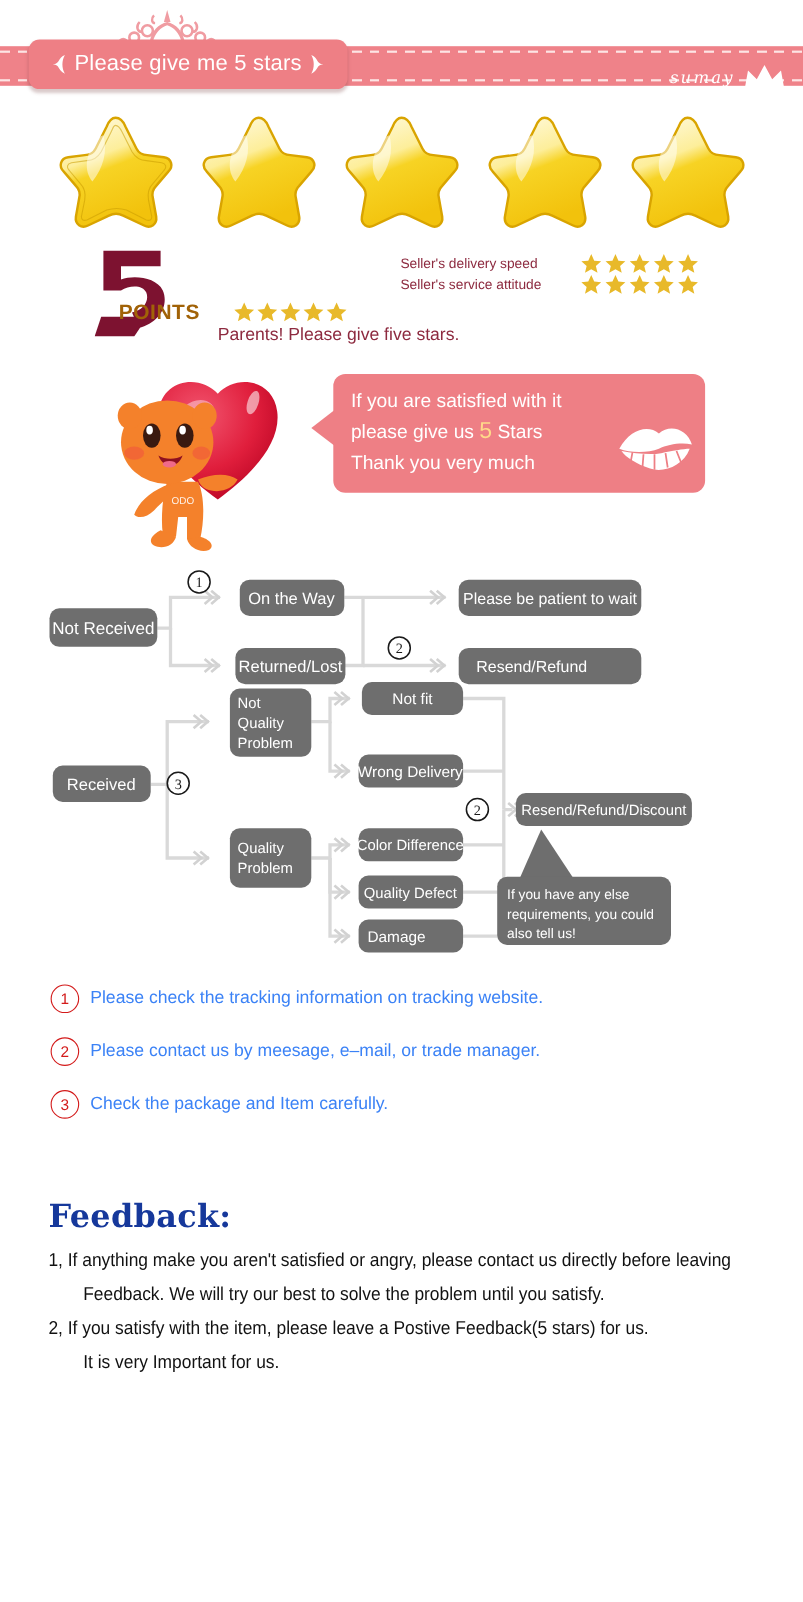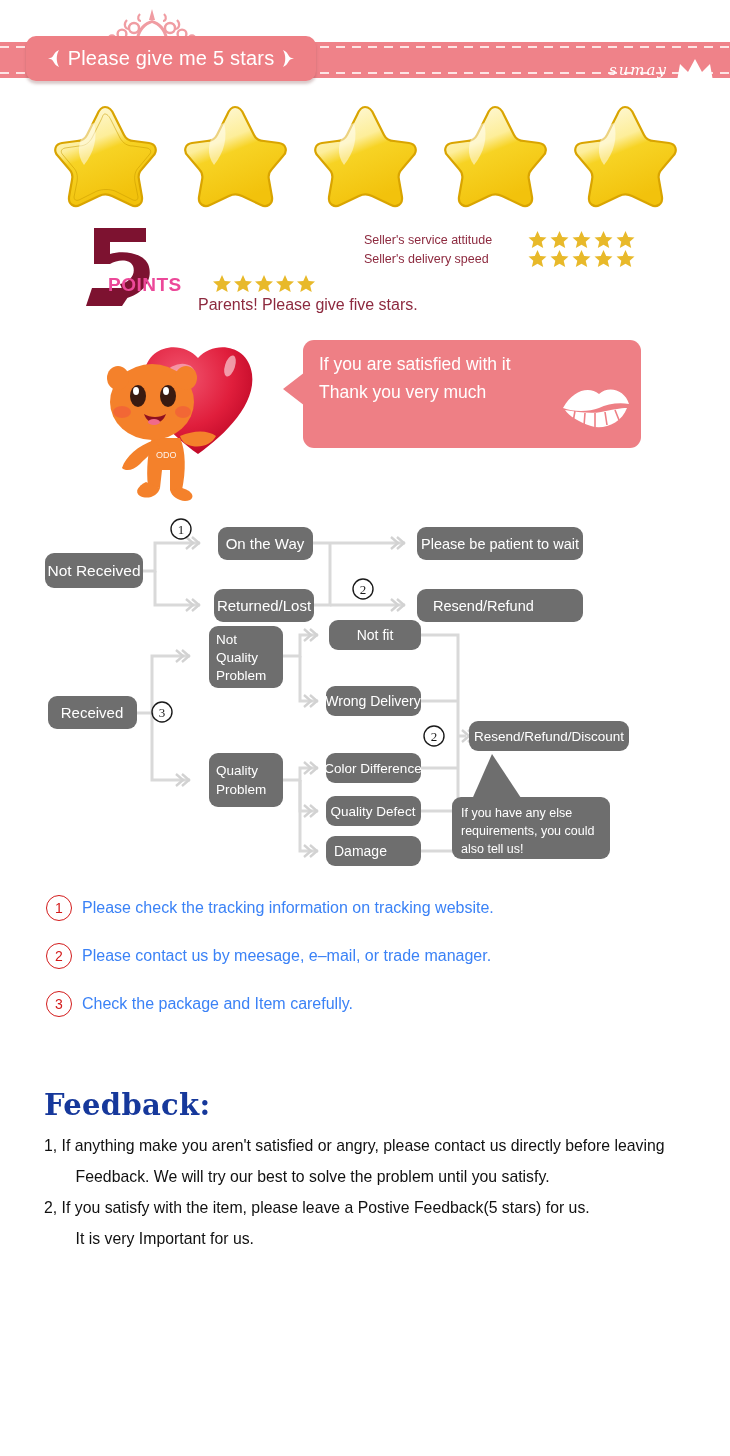--- a/index.html
+++ b/index.html
@@ -51,21 +51,21 @@
     display:flex; align-items:center; justify-content:center; gap:20px;
   }
   .bigstar { width:110px; height:106px; }
 
   
   #ratings { position:absolute; left:0; top:222px; width:730px; height:100px; }
   .five-block { position:absolute; left:86px; top:4px; width:250px; height:88px; }
   .big5 { position:absolute; left:0; top:0; width:66px; height:80px; }
   .points-label {
     position:absolute; left:22px; top:48px;
-    color:#ec4899; font-size:19px; font-weight:700; letter-spacing:.5px;
+    color:#a16207; font-size:19px; font-weight:700; letter-spacing:.5px;
   }
   .points-stars { position:absolute; left:126px; top:48px; display:flex; gap:1px; }
   .points-sub {
     position:absolute; left:112px; top:70px;
     color:#8d2a3f; font-size:16px; white-space:nowrap;
   }
   .rating-list { position:absolute; left:364px; top:8px; }
   .rating-row { display:flex; align-items:center; height:19px; }
   .rating-name {
     color:#8d2a3f; font-size:12.5px; width:155px; white-space:nowrap;
@@ -222,41 +222,41 @@
         </svg>
       <svg width="20" height="19" viewBox="0 0 20 19">
           <path d="M10 1 L12.7 7 L19 7.6 L14.2 11.8 L15.7 18 L10 14.7 L4.3 18 L5.8 11.8 L1 7.6 L7.3 7 Z" fill="#e8b92a"></path>
         </svg>
     </div>
     <span class="points-sub">Parents! Please give five stars.</span>
   </div>
 
   <div class="rating-list">
     <div class="rating-row">
-      <span class="rating-name">Seller's service attitude</span>
+      <span class="rating-name">Seller's delivery speed</span>
       <span class="rating-stars">
         <svg width="21" height="19" viewBox="0 0 20 19">
             <path d="M10 1 L12.7 7 L19 7.6 L14.2 11.8 L15.7 18 L10 14.7 L4.3 18 L5.8 11.8 L1 7.6 L7.3 7 Z" fill="#e8b92a"></path>
           </svg>
         <svg width="21" height="19" viewBox="0 0 20 19">
             <path d="M10 1 L12.7 7 L19 7.6 L14.2 11.8 L15.7 18 L10 14.7 L4.3 18 L5.8 11.8 L1 7.6 L7.3 7 Z" fill="#e8b92a"></path>
           </svg>
         <svg width="21" height="19" viewBox="0 0 20 19">
             <path d="M10 1 L12.7 7 L19 7.6 L14.2 11.8 L15.7 18 L10 14.7 L4.3 18 L5.8 11.8 L1 7.6 L7.3 7 Z" fill="#e8b92a"></path>
           </svg>
         <svg width="21" height="19" viewBox="0 0 20 19">
             <path d="M10 1 L12.7 7 L19 7.6 L14.2 11.8 L15.7 18 L10 14.7 L4.3 18 L5.8 11.8 L1 7.6 L7.3 7 Z" fill="#e8b92a"></path>
           </svg>
         <svg width="21" height="19" viewBox="0 0 20 19">
             <path d="M10 1 L12.7 7 L19 7.6 L14.2 11.8 L15.7 18 L10 14.7 L4.3 18 L5.8 11.8 L1 7.6 L7.3 7 Z" fill="#e8b92a"></path>
           </svg>
       </span>
     </div>
     <div class="rating-row">
-      <span class="rating-name">Seller's delivery speed</span>
+      <span class="rating-name">Seller's service attitude</span>
       <span class="rating-stars">
         <svg width="21" height="19" viewBox="0 0 20 19">
             <path d="M10 1 L12.7 7 L19 7.6 L14.2 11.8 L15.7 18 L10 14.7 L4.3 18 L5.8 11.8 L1 7.6 L7.3 7 Z" fill="#e8b92a"></path>
           </svg>
         <svg width="21" height="19" viewBox="0 0 20 19">
             <path d="M10 1 L12.7 7 L19 7.6 L14.2 11.8 L15.7 18 L10 14.7 L4.3 18 L5.8 11.8 L1 7.6 L7.3 7 Z" fill="#e8b92a"></path>
           </svg>
         <svg width="21" height="19" viewBox="0 0 20 19">
             <path d="M10 1 L12.7 7 L19 7.6 L14.2 11.8 L15.7 18 L10 14.7 L4.3 18 L5.8 11.8 L1 7.6 L7.3 7 Z" fill="#e8b92a"></path>
           </svg>
@@ -306,20 +306,21 @@
     <ellipse cx="93" cy="82" rx="8" ry="6" fill="#f15f3a" opacity=".75"></ellipse>
     <path d="M54 84 C58 96 72 96 76 84 C70 88 60 88 54 84 Z" fill="#8e1020"></path>
     <ellipse cx="64" cy="92" rx="6" ry="3" fill="#f06a8a"></ellipse>
     <text x="66" y="128" font-size="9" fill="#ffffff" font-family="'Liberation Sans',sans-serif" opacity=".9">ODO</text>
   </svg>
 
   <div class="bubble-tail"></div>
   <div class="bubble">
     <div class="bubble-lines">
       <div>If you are satisfied with it</div>
+      <div><span>please give us </span><span class="hl">5</span><span> Stars</span></div>
       <div>Thank you very much</div>
     </div>
     <svg class="lips" viewBox="0 0 72 50">
       <path d="M4 26 C14 8 30 4 40 12 C50 3 66 8 70 22 C60 20 48 22 40 26 C30 30 14 30 4 26 Z" fill="#ffffff"></path>
       <path d="M6 28 C18 30 32 32 42 30 C52 28 62 26 68 26 C62 42 44 48 32 44 C20 40 10 34 6 28 Z" fill="#ffffff"></path>
       <path d="M16 29 L14 40 M26 31 L25 44 M36 31 L36 45 M46 30 L48 43 M56 28 L60 38" stroke="#ee7f85" stroke-width="1.6" fill="none"></path>
     </svg>
   </div>
 </div>
 

